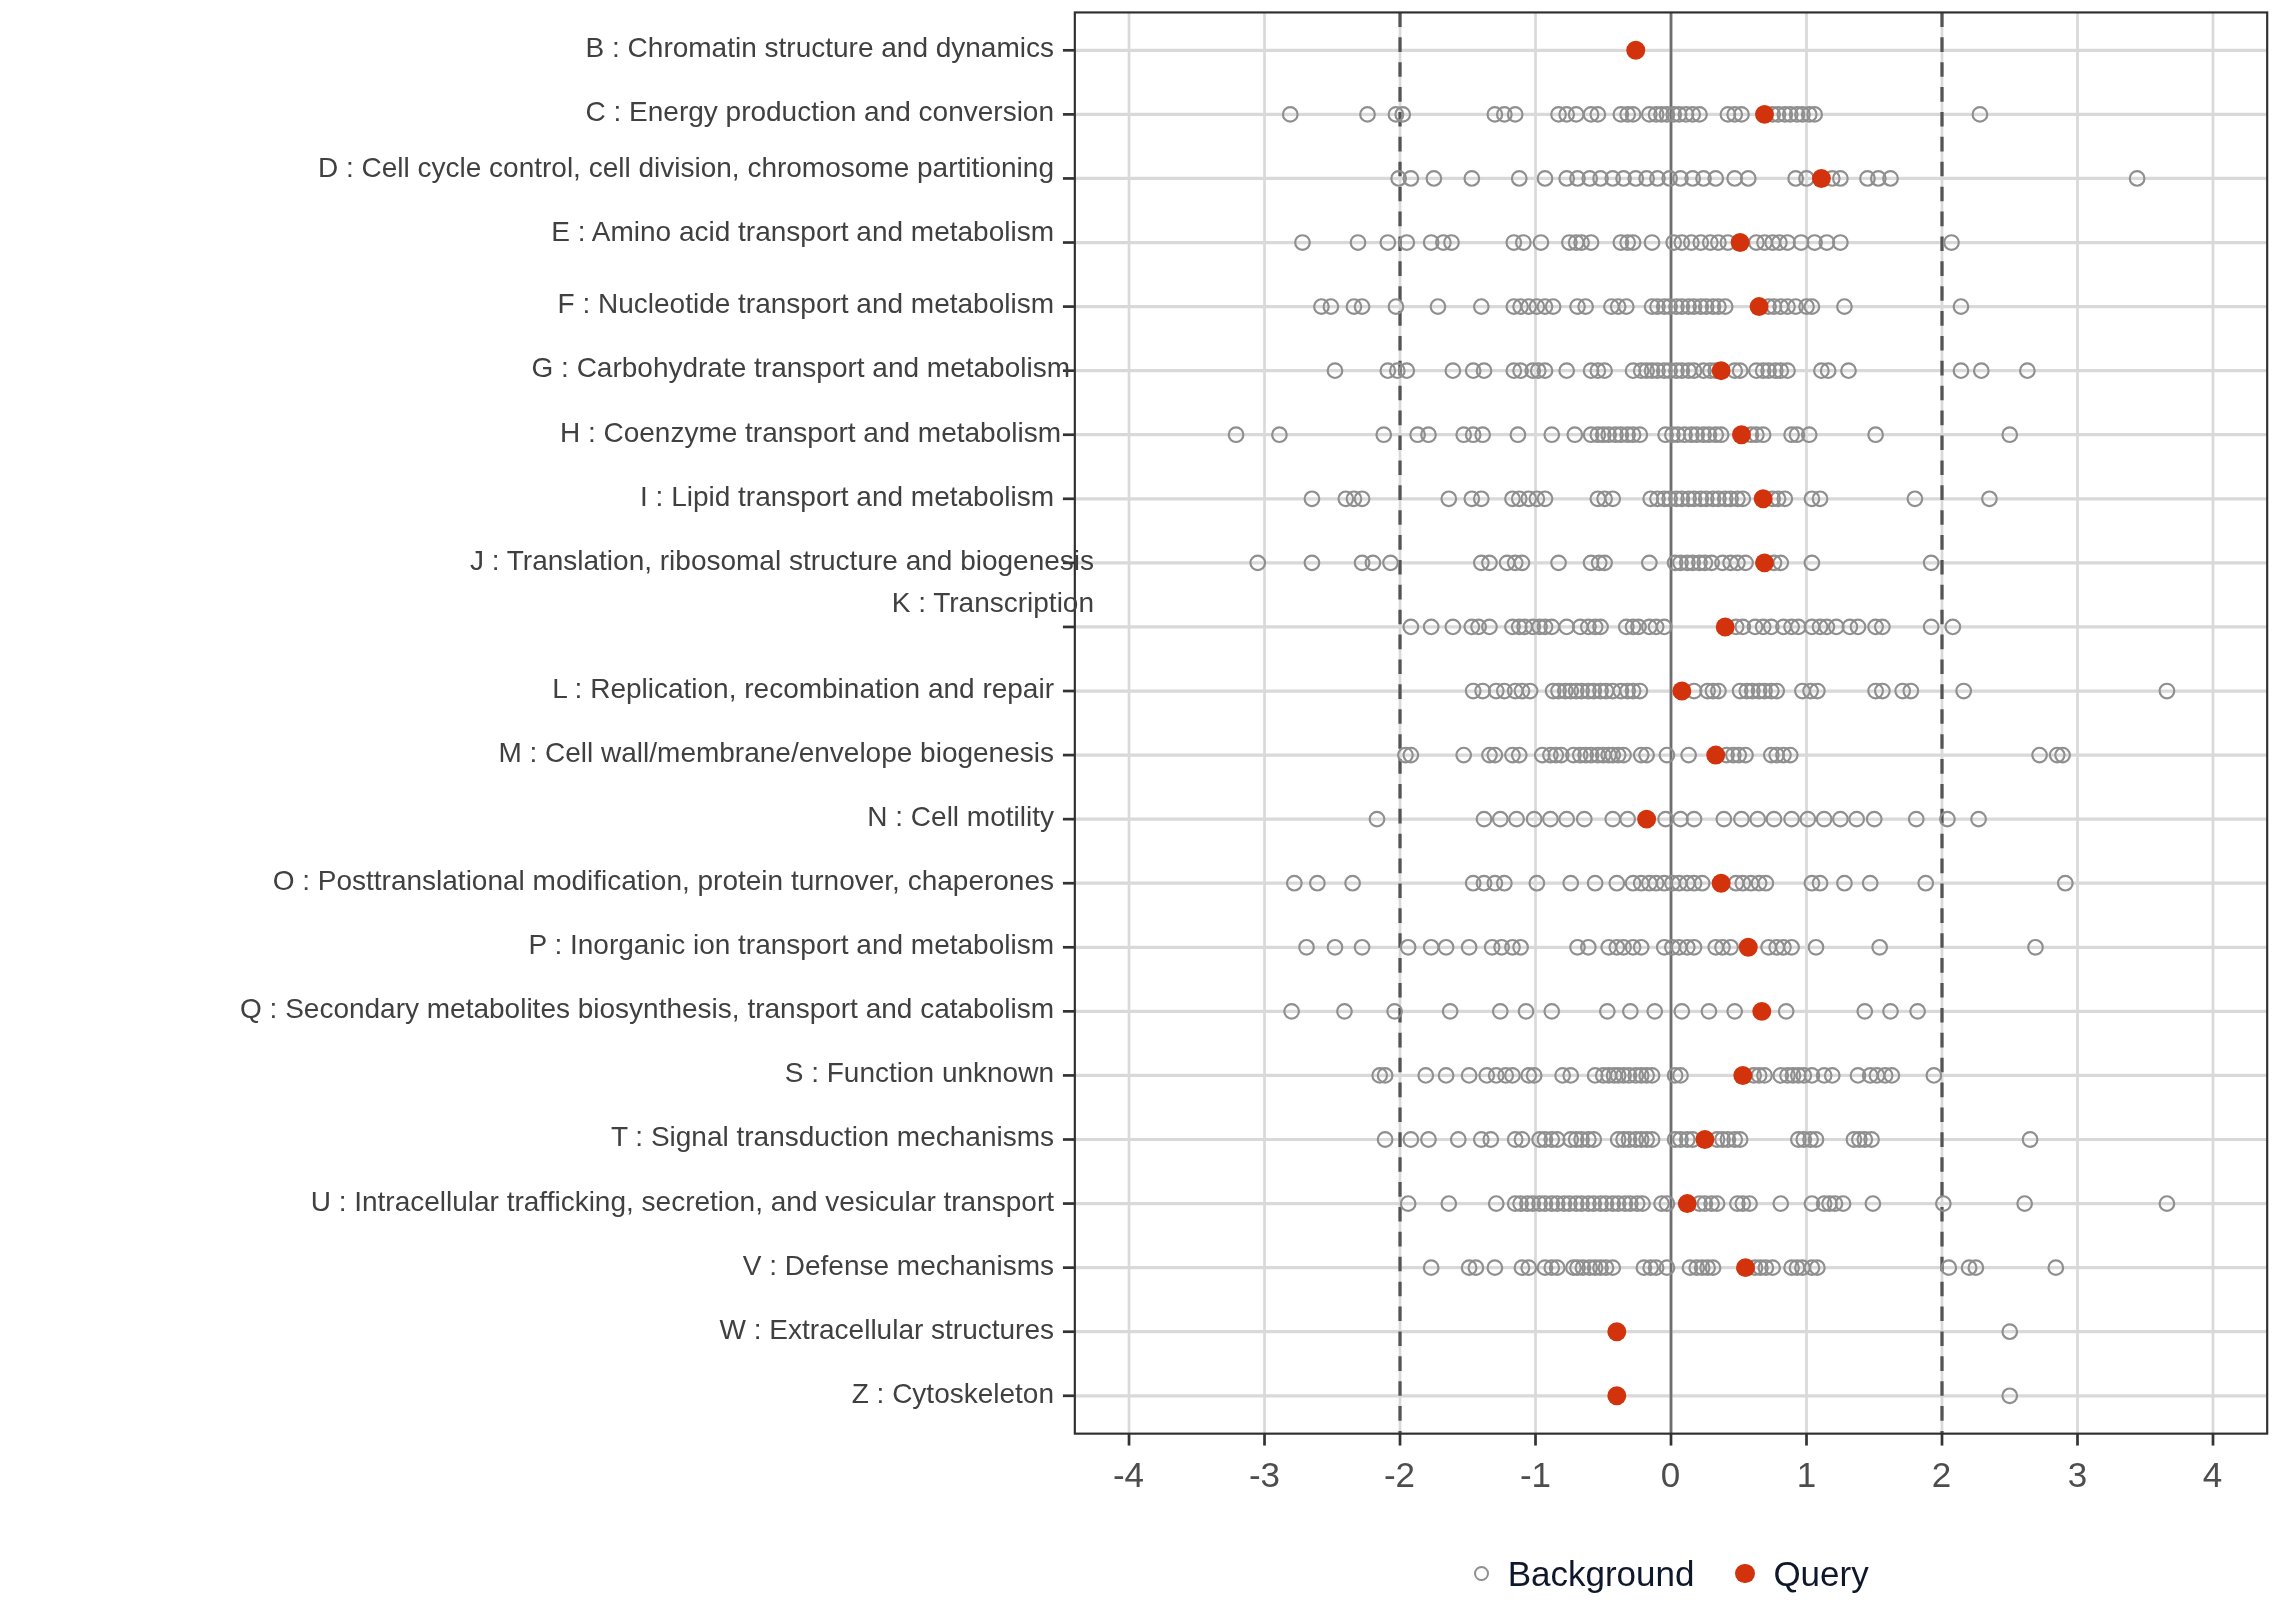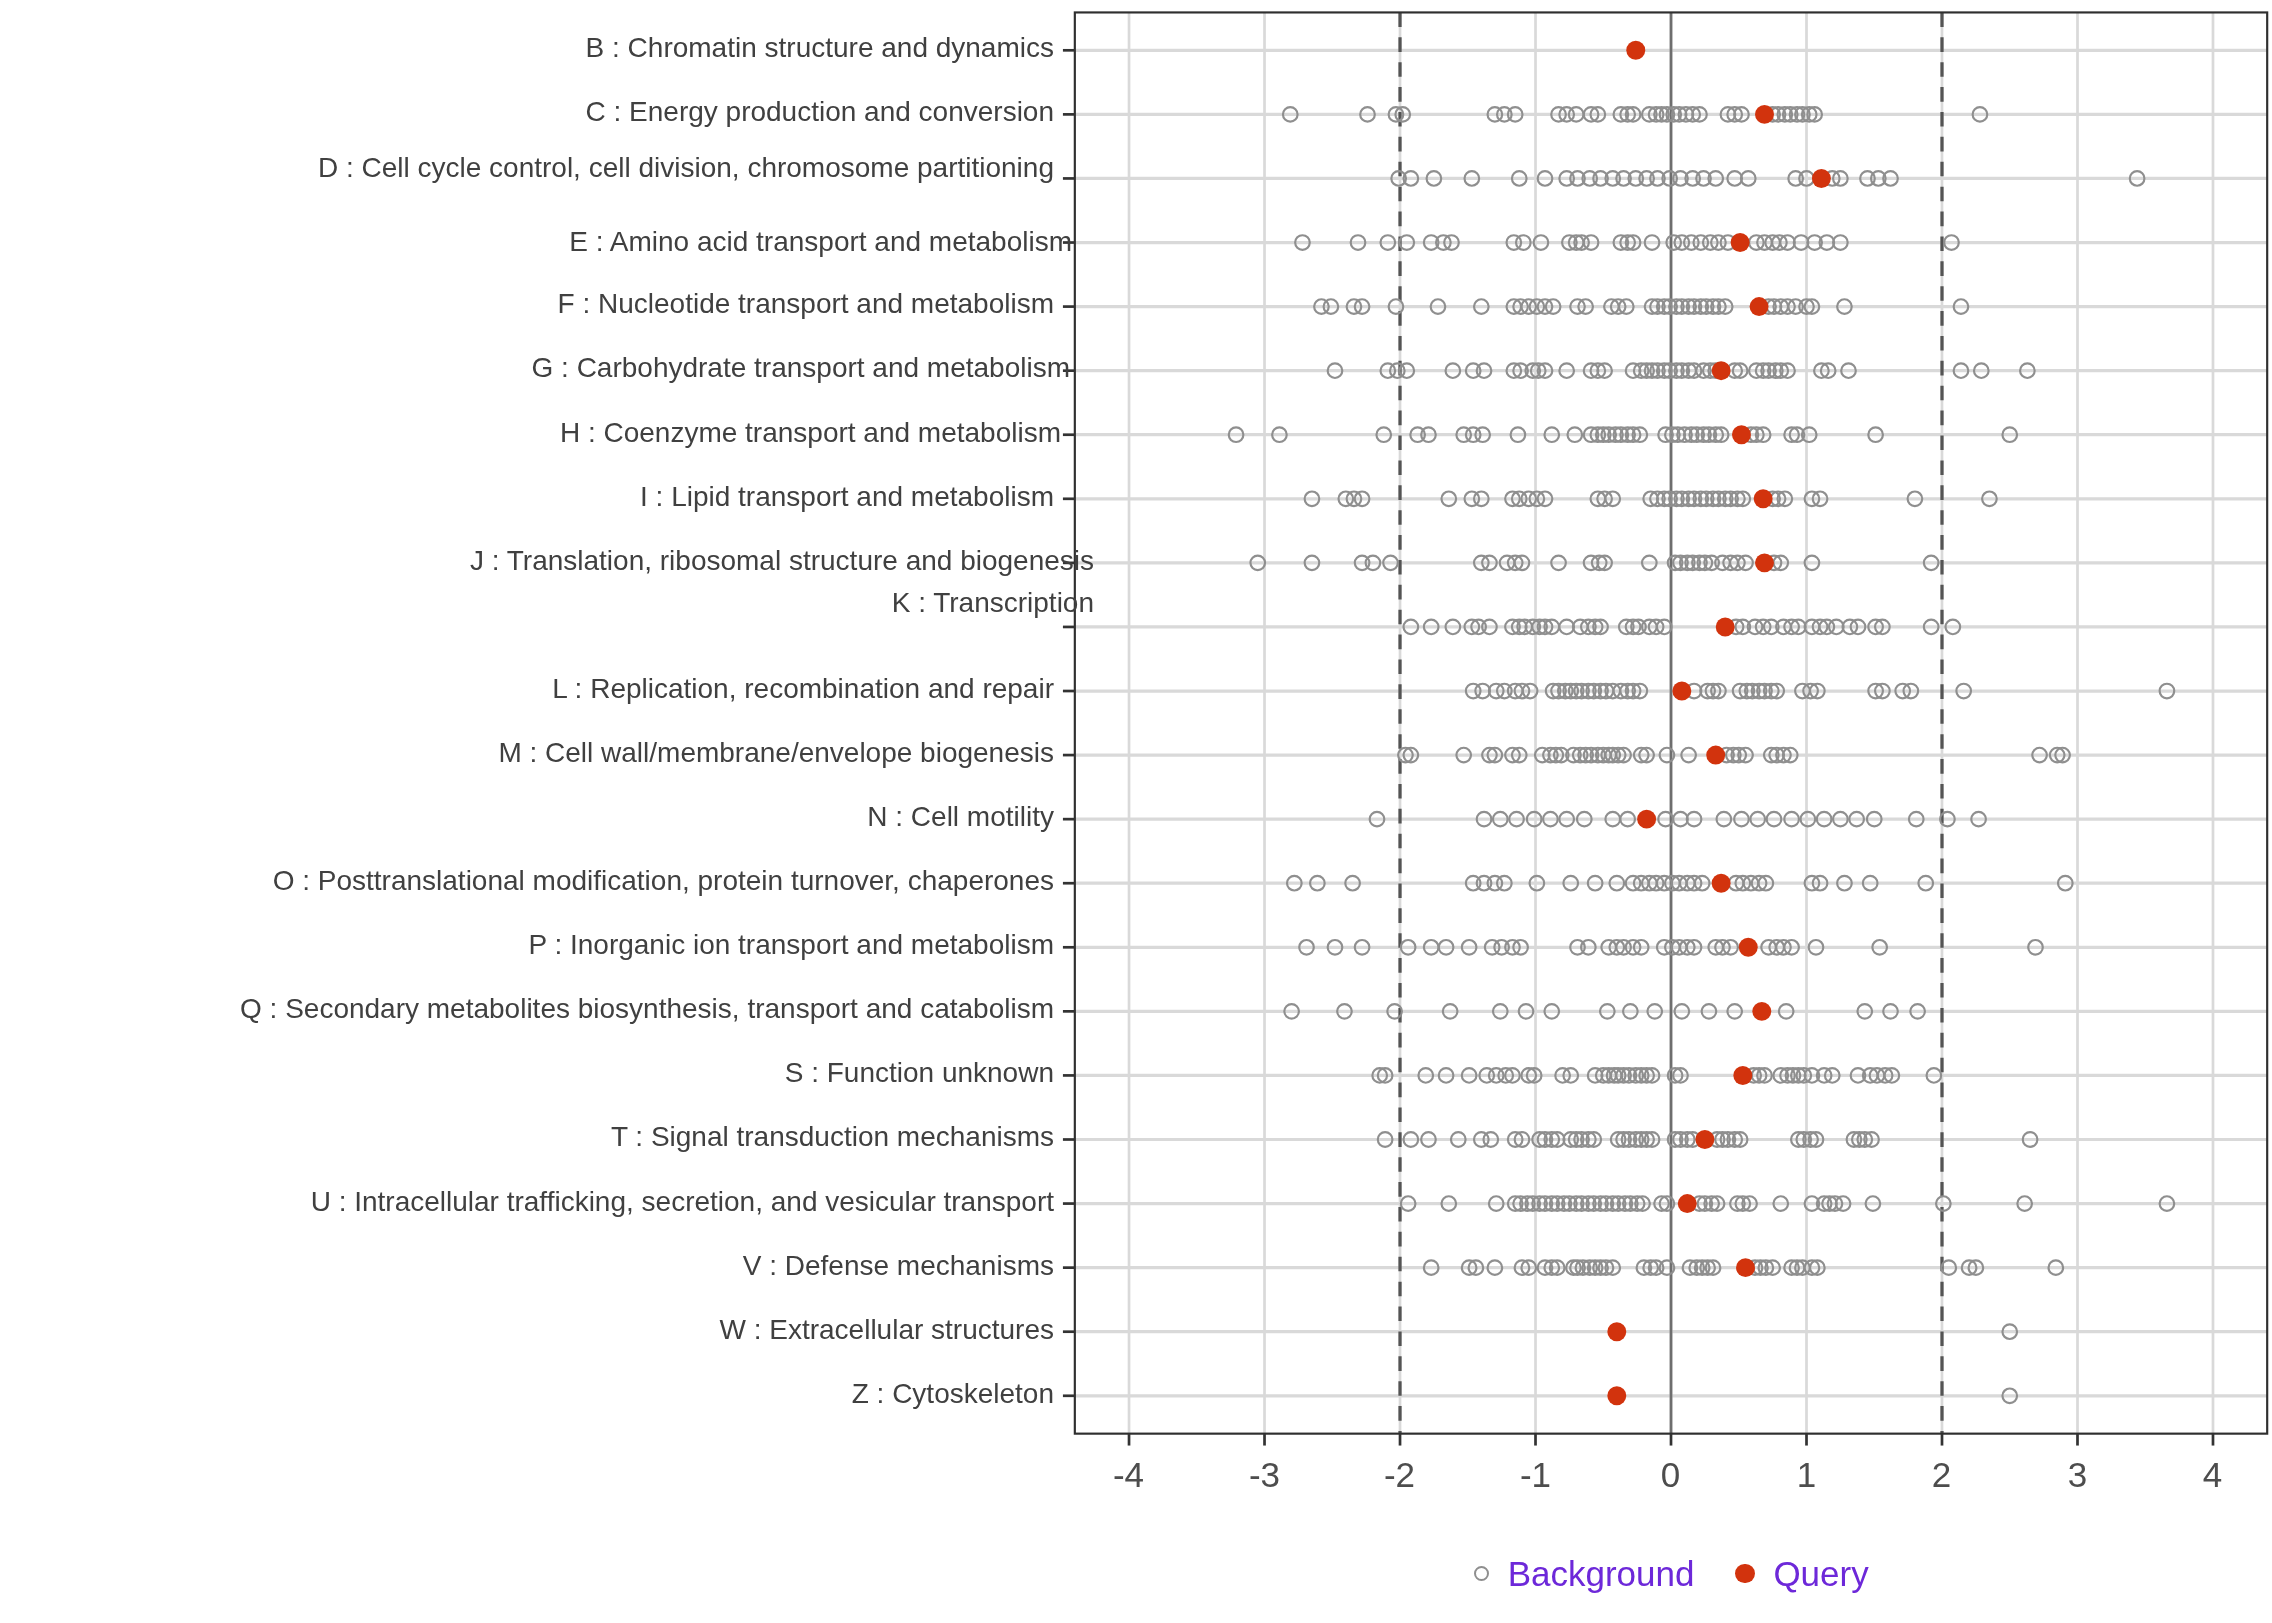--- a/index.html
+++ b/index.html
@@ -7,21 +7,21 @@
           font-family:"Liberation Sans",sans-serif;overflow:hidden;}
   #plot-svg{position:absolute;left:0;top:0;}
   .ylabel{position:absolute;left:0;width:1054px;text-align:right;white-space:nowrap;
           font-size:28px;color:#404040;line-height:1;}
   .xtick-label{position:absolute;width:119px;text-align:center;font-size:35px;color:#4d4d4d;line-height:1;}
   .axis-title{position:absolute;left:1075px;width:1193px;top:1487px;text-align:center;
               font-size:40px;font-weight:bold;color:#000000;line-height:1;}
   .legend{position:absolute;left:1075px;width:1193px;top:1556px;display:flex;
           justify-content:center;align-items:center;gap:41px;}
   .legend-item{display:flex;align-items:center;gap:18.4px;}
-  .legend-label{font-size:35px;color:#6d28d9;line-height:1;}
+  .legend-label{font-size:35px;color:#0f172a;line-height:1;}
   .marker-open{width:15px;height:15px;border:2.2px solid #8f8f8f;border-radius:50%;
                box-sizing:border-box;background:transparent;}
   .marker-filled{width:19.5px;height:19.5px;border-radius:50%;}
 </style>
 </head>
 <body>
 
 <div class="canvas">
   <svg id="plot-svg" width="2273" height="1623" viewBox="0 0 4200 3000">
       <line x1="1986" x2="4190" y1="93" y2="93" stroke="#d9d9d9" stroke-width="6"></line>
@@ -800,21 +800,21 @@
       <line x1="1964" x2="1986" y1="2224.714285714286" y2="2224.714285714286" stroke="#333333" stroke-width="5"></line>
       <line x1="1964" x2="1986" y1="2343.1428571428573" y2="2343.1428571428573" stroke="#333333" stroke-width="5"></line>
       <line x1="1964" x2="1986" y1="2461.5714285714284" y2="2461.5714285714284" stroke="#333333" stroke-width="5"></line>
       <line x1="1964" x2="1986" y1="2580" y2="2580" stroke="#333333" stroke-width="5"></line>
     </svg>
 
   <div id="ylabels">
       <div class="ylabel" style="top: 34px;">B : Chromatin structure and dynamics</div>
       <div class="ylabel" style="top: 98px;">C : Energy production and conversion</div>
       <div class="ylabel" style="top: 154px; text-align: right;">D : Cell cycle control, cell division, chromosome partitioning</div>
-      <div class="ylabel" style="top: 228px; padding-left: 18px;">E : Amino acid transport and metabolism</div>
+      <div class="ylabel" style="top: 218px;">E : Amino acid transport and metabolism</div>
       <div class="ylabel" style="top: 290px;">F : Nucleotide transport and metabolism</div>
       <div class="ylabel" style="top: 354px; padding-left: 16px;">G : Carbohydrate transport and metabolism</div>
       <div class="ylabel" style="top: 419px; margin-left: 7px;">H : Coenzyme transport and metabolism</div>
       <div class="ylabel" style="top: 483px;">I : Lipid transport and metabolism</div>
       <div class="ylabel" style="top: 547px; padding-left: 40px;">J : Translation, ribosomal structure and biogenesis</div>
       <div class="ylabel" style="top: 589px; padding-left: 40px;">K : Transcription</div>
       <div class="ylabel" style="top: 675px;">L : Replication, recombination and repair</div>
       <div class="ylabel" style="top: 739px;">M : Cell wall/membrane/envelope biogenesis</div>
       <div class="ylabel" style="top: 803px;">N : Cell motility</div>
       <div class="ylabel" style="top: 867px;">O : Posttranslational modification, protein turnover, chaperones</div>

